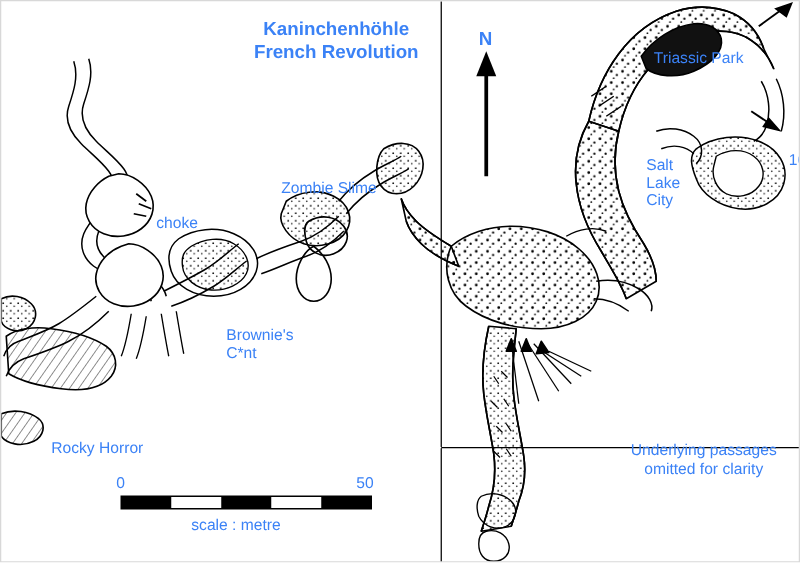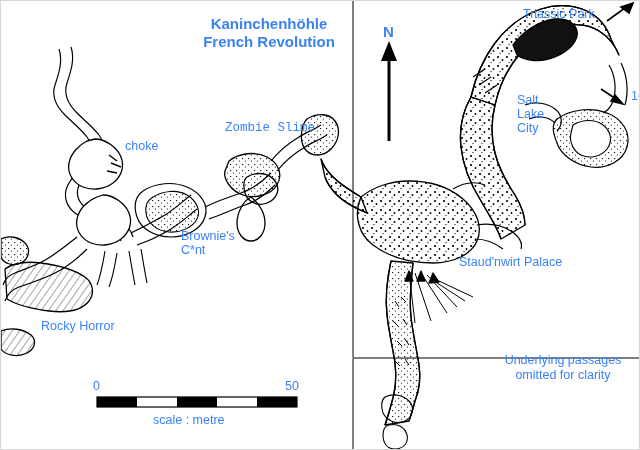--- a/index.html
+++ b/index.html
@@ -23,20 +23,21 @@
     left: 0;
     top: 0;
     width: 640px;
     height: 450px;
   }
   .lbl {
     position: absolute;
     font-size: 12.5px;
     line-height: 14px;
     white-space: pre;
+    margin-top: 32px;
   }
   .title {
     position: absolute;
     font-size: 15px;
     font-weight: bold;
     line-height: 18px;
     text-align: center;
     white-space: pre;
   }
   .north-letter {
@@ -251,30 +252,29 @@
       <rect x="176" y="396" width="40" height="10" fill="#000"></rect>
       <rect x="256" y="396" width="40" height="10" fill="#000"></rect>
     </g>
   </svg>
 
   <div class="title" style="left:168px; top:14px; width:200px;"><span>Kaninchenhöhle</span><br><span>French Revolution</span></div>
 
   <div class="north-letter" style="left:382px; top:22px;">N</div>
 
   <div class="lbl" style="left:124px; top:138px;">choke</div>
-  <div class="lbl" style="left:224px; top:120px;font-family:Liberation Mono, monospace;">Zombie Slime</div>
+  <div class="lbl" style="left:224px; top:110px;">Zombie Slime</div>
   <div class="lbl" style="left:180px; top:228px;">Brownie's
 C*nt</div>
   <div class="lbl" style="left:40px; top:318px;">Rocky Horror</div>
   <div class="lbl" style="left:522px; top:6px;">Triassic Park</div>
   <div class="lbl" style="left:516px; top:92px;">Salt
 Lake
 City</div>
   <div class="lbl" style="left:610px; top:88px;padding-left:20px;">161d</div>
-  <div class="lbl" style="left:458px; top:254px;">Staud'nwirt Palace</div>
 
   <div class="note" style="left:488px; top:352px; width:148px;">Underlying passages
 omitted for clarity</div>
 
   <div class="scale-num" style="left:92px; top:378px;">0</div>
   <div class="scale-num" style="left:284px; top:378px;">50</div>
   <div class="scale-caption" style="left:152px; top:412px;">scale : metre</div>
 
 </div>
 

